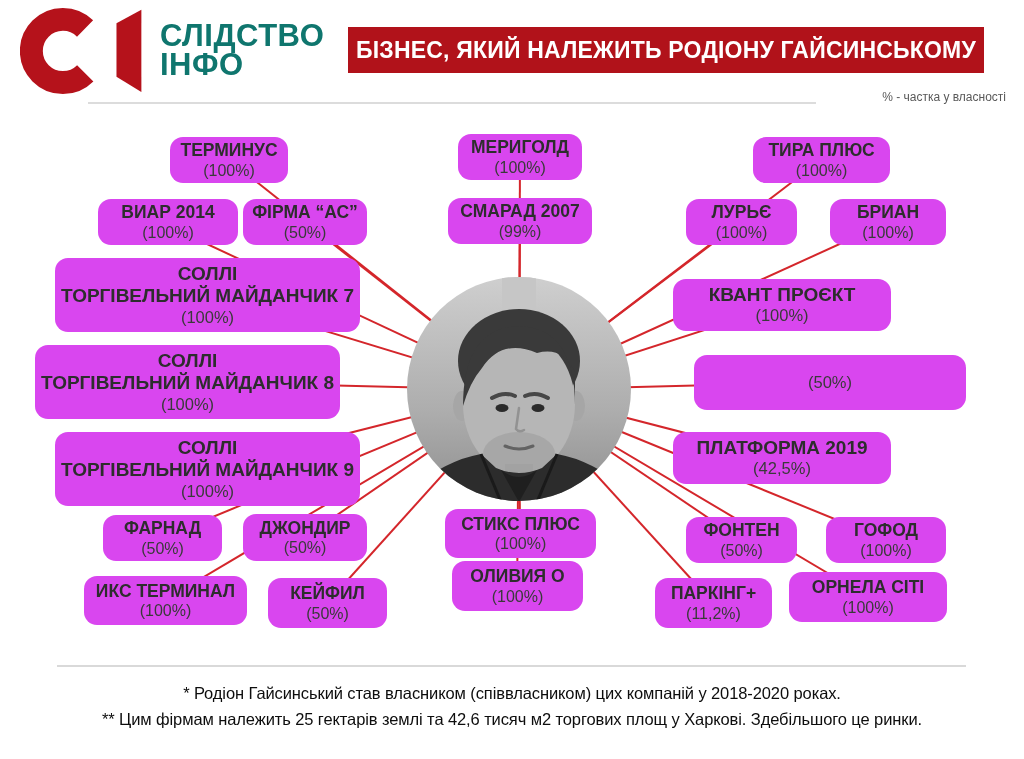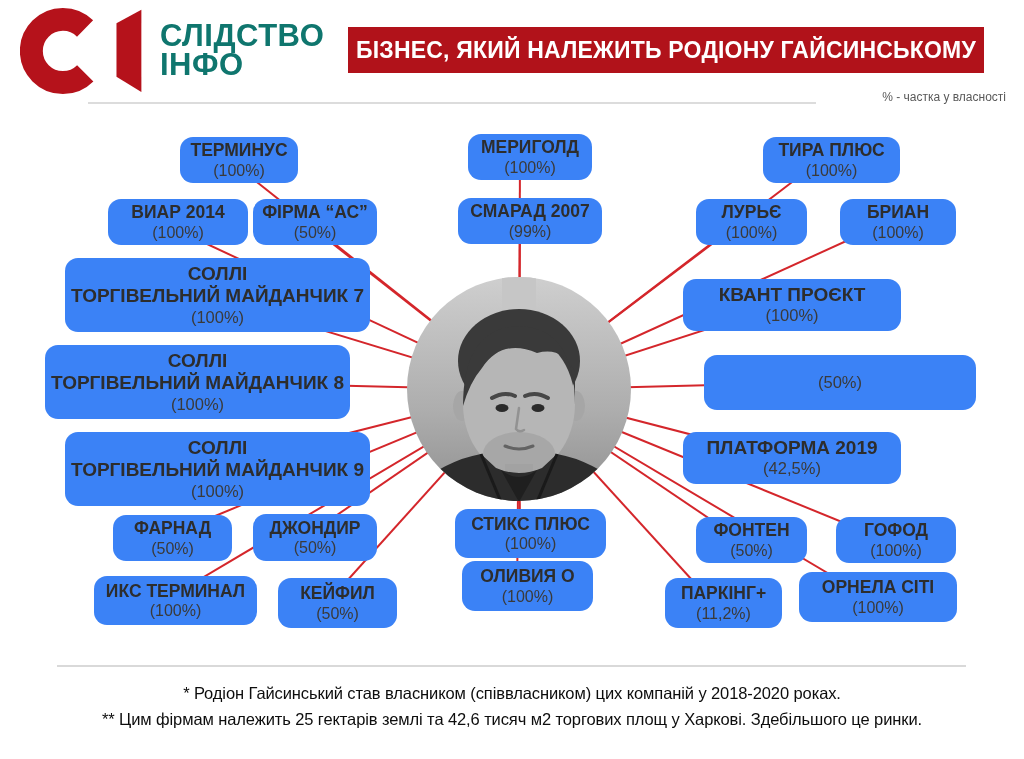--- a/index.html
+++ b/index.html
@@ -17,23 +17,23 @@
     display:flex; align-items:center; justify-content:center; letter-spacing:0.2px;
     white-space:nowrap;
     margin-left:8px;
   }
   .top-rule { position:absolute; left:88px; top:102px; width:728px; height:2px; background:#dcdcdc; }
   .legend-note { position:absolute; right:18px; top:90px; font-size:12px; color:#595959; }
 
   
   .lines { position:absolute; left:0; top:0; width:1024px; height:759px; }
   .company {
-    position:absolute; background:#3b82f6; border-radius:13px;
+    position:absolute; background:#d946ef; border-radius:13px;
     display:flex; flex-direction:column; align-items:center; justify-content:center;
-    text-align:center; box-sizing:border-box; padding:3px 6px;margin-left:10px;
+    text-align:center; box-sizing:border-box; padding:3px 6px;
   }
   .c-name { font-weight:700; color:#2d2d2d; font-size:17.5px; line-height:1.18; white-space:pre-line; }
   .c-share { font-weight:400; color:#3a3a3a; font-size:16px; line-height:1.2; }
   .company.lg .c-name { font-size:19px; }
   .company.lg .c-share { font-size:16.5px; }
   .photo { position:absolute; left:406px; top:276px; width:226px; height:226px; }
 
   
   .bottom-rule { position:absolute; left:57px; top:665px; width:909px; height:2px; background:#d9d9d9; }
   .footnotes { position:absolute; left:0; top:680px; width:1024px; text-align:center; color:#0d0d0d; }

